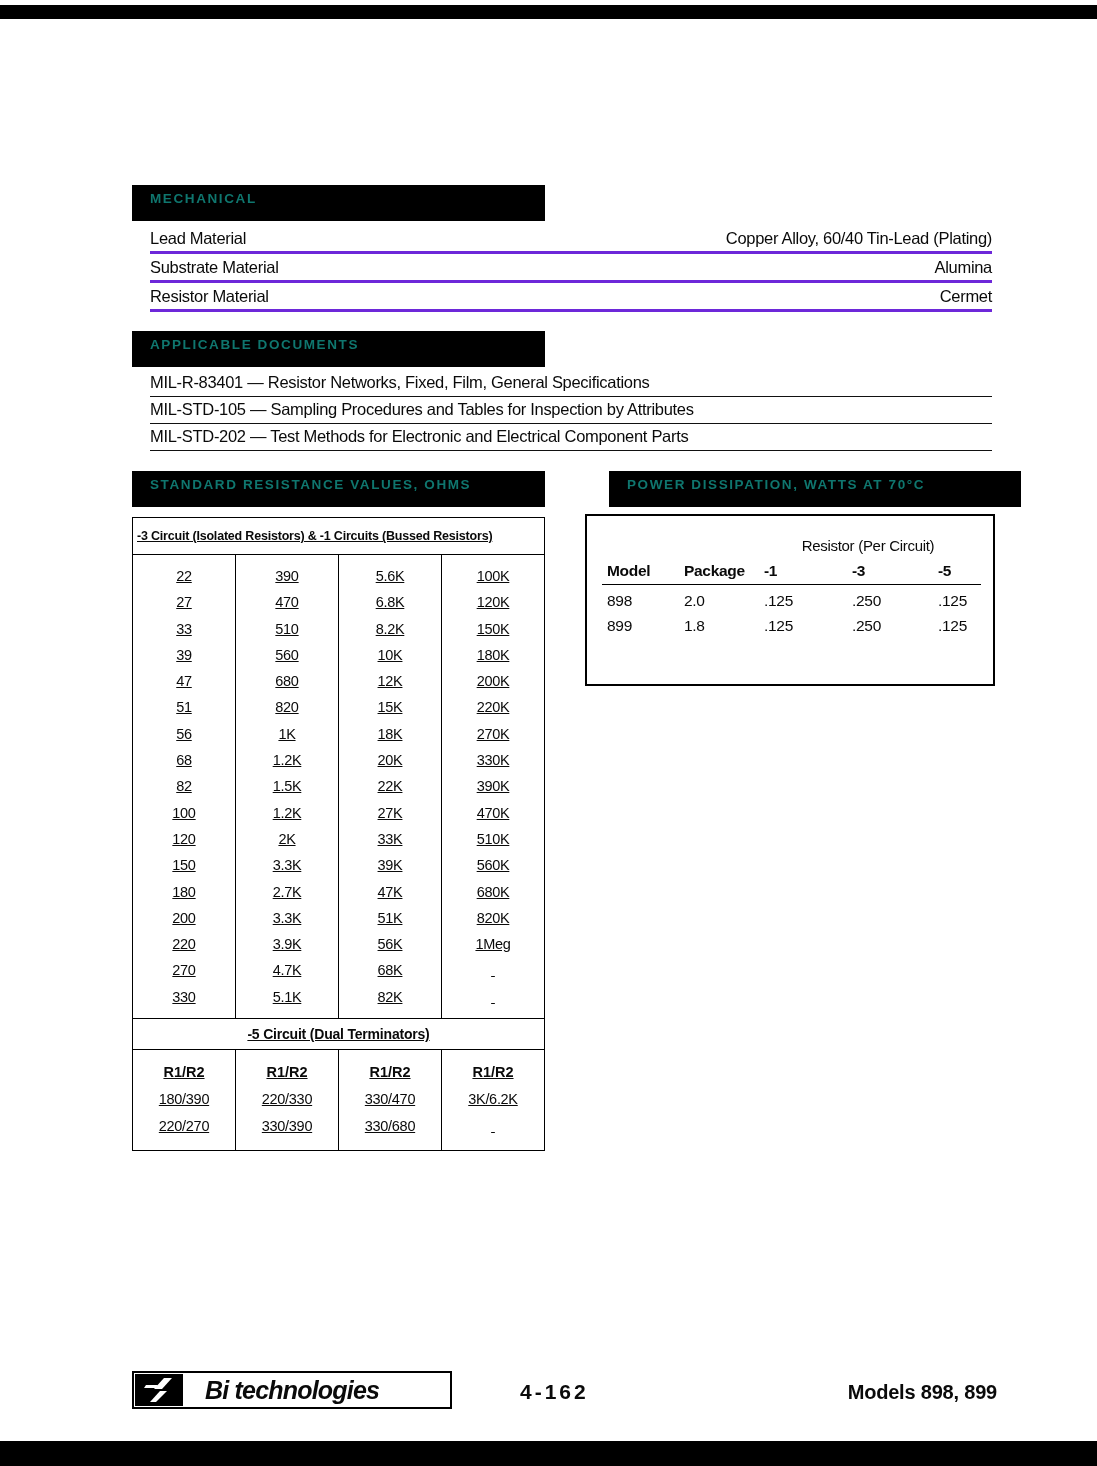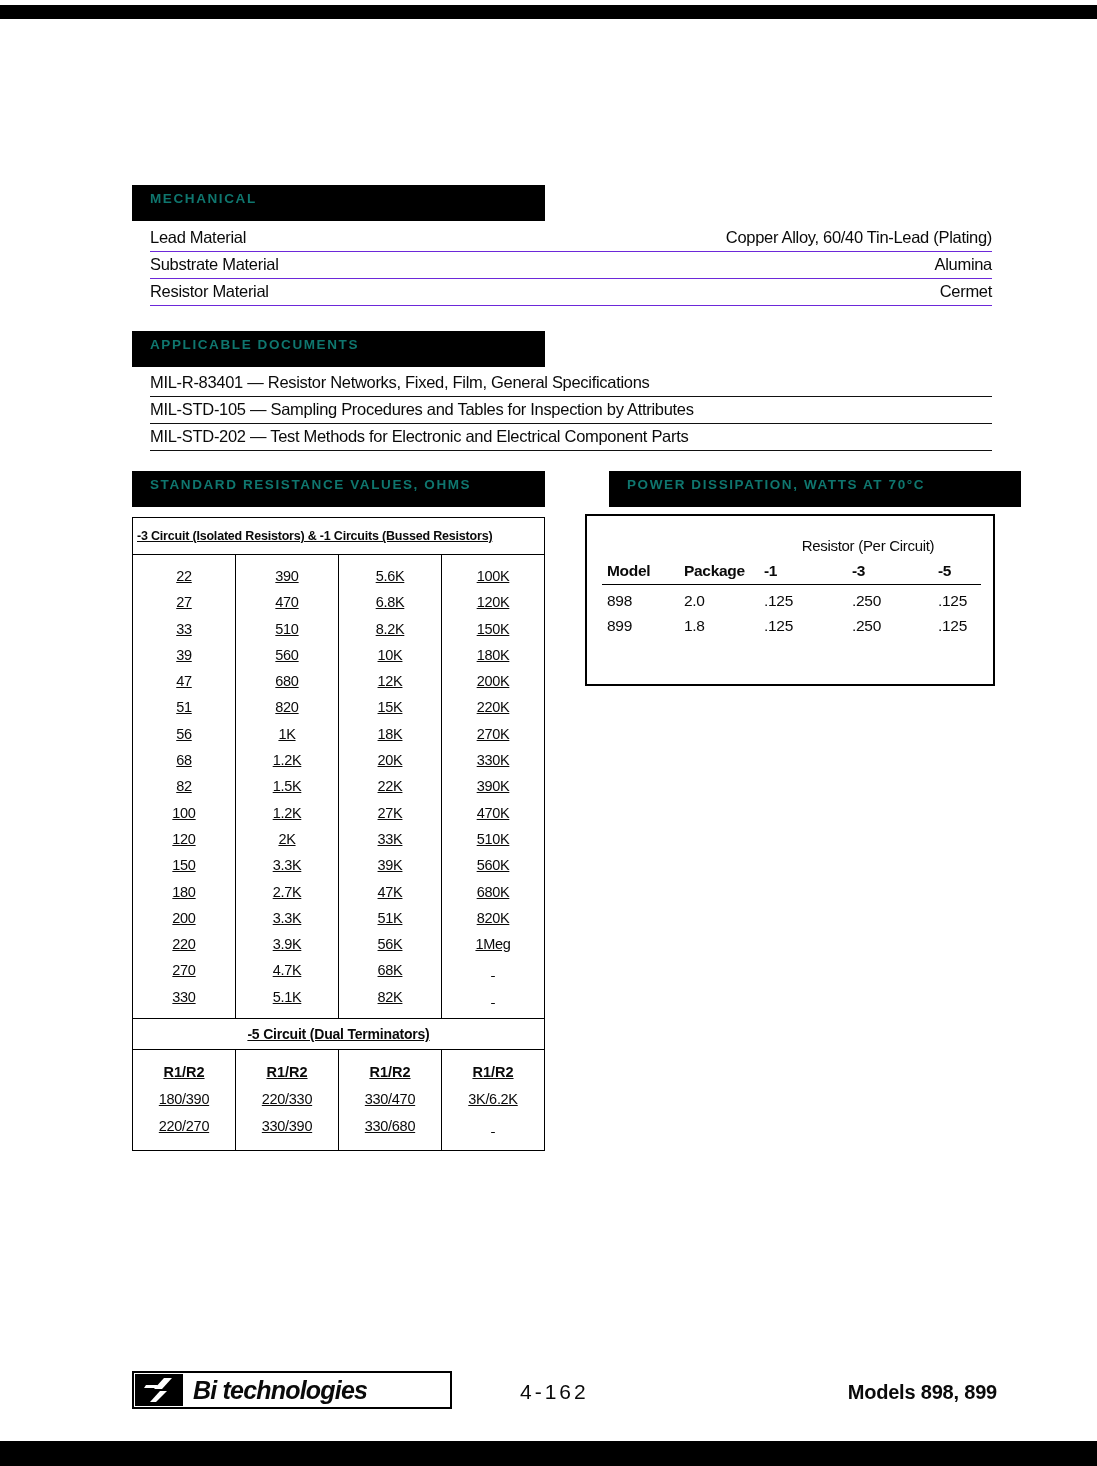--- a/index.html
+++ b/index.html
@@ -16,22 +16,22 @@
     font-weight:bold;font-size:13.5px;letter-spacing:1.6px;
     line-height:27px;padding-left:18px;box-sizing:border-box;
   }
   .bar-mech{left:132px;top:185px;width:413px;}
   .bar-docs{left:132px;top:331px;width:413px;}
   .bar-res{left:132px;top:471px;width:413px;}
   .bar-power{left:609px;top:471px;width:412px;}
 
   .spec-rows{position:absolute;left:150px;top:225px;width:842px;}
   .spec-row{
-    display:flex;justify-content:space-between;align-items:flex-start;
-    height:26px;border-bottom:1px solid #6d28d9;font-size:16.5px;letter-spacing:-0.3px;
+    display:flex;justify-content:space-between;align-items:center;
+    height:26px;border-bottom:3px solid #6d28d9;font-size:16.5px;letter-spacing:-0.3px;
     line-height:24px;
   }
   .docs-rows{position:absolute;left:150px;top:370px;width:842px;}
   .doc-row{
     height:26px;border-bottom:1px solid #111;font-size:16.5px;letter-spacing:-0.3px;
     line-height:24px;white-space:nowrap;
   }
 
   
   .res-table{
@@ -65,32 +65,32 @@
   .span-row{display:flex;align-items:center;margin:20px 12px 0 168px;font-size:15px;letter-spacing:-0.3px;flex-direction:column;}
   .span-row .dash{flex:1;border-top:1.5px solid #000;height:0;}
   .span-row .span-text{padding:0 1px;white-space:nowrap;}
   .power-head{display:grid;grid-template-columns:77px 80px 88px 86px auto;margin:7px 14px 0 20px;font-weight:bold;font-size:15.5px;letter-spacing:-0.3px;}
   .power-rule{border-bottom:1.5px solid #000;margin:4px 12px 0 15px;}
   .power-row{display:grid;grid-template-columns:77px 80px 88px 86px auto;margin:7px 14px 0 20px;font-size:15.5px;letter-spacing:-0.3px;}
 
   
   .logo-box{
     position:absolute;left:132px;top:1371px;width:320px;height:38px;
-    border:2px solid #000;display:flex;align-items:center;box-sizing:border-box;background:#fff;
+    border:2px solid #000;display:flex;align-items:center;box-sizing:border-box;background:#fff;gap:12px;
   }
   .logo-mark{
     width:48px;height:32px;background:#000;margin:1px 0 1px 1px;
     display:flex;align-items:center;justify-content:center;flex:0 0 auto;
   }
   .brand-text{
     font-weight:bold;font-style:italic;font-size:25px;margin-left:10px;
     letter-spacing:-0.8px;white-space:nowrap;
   }
   .page-num{
-    position:absolute;left:520px;top:1380px;font-weight:normal;font-size:21px;letter-spacing:3px;
+    position:absolute;left:520px;top:1380px;font-weight:bold;font-size:21px;letter-spacing:3px;
   }
   .models-label{
     position:absolute;right:100px;top:1381px;font-weight:bold;font-size:20px;letter-spacing:-0.2px;
   }
 </style>
 </head>
 <body>
 
 <div>
 

